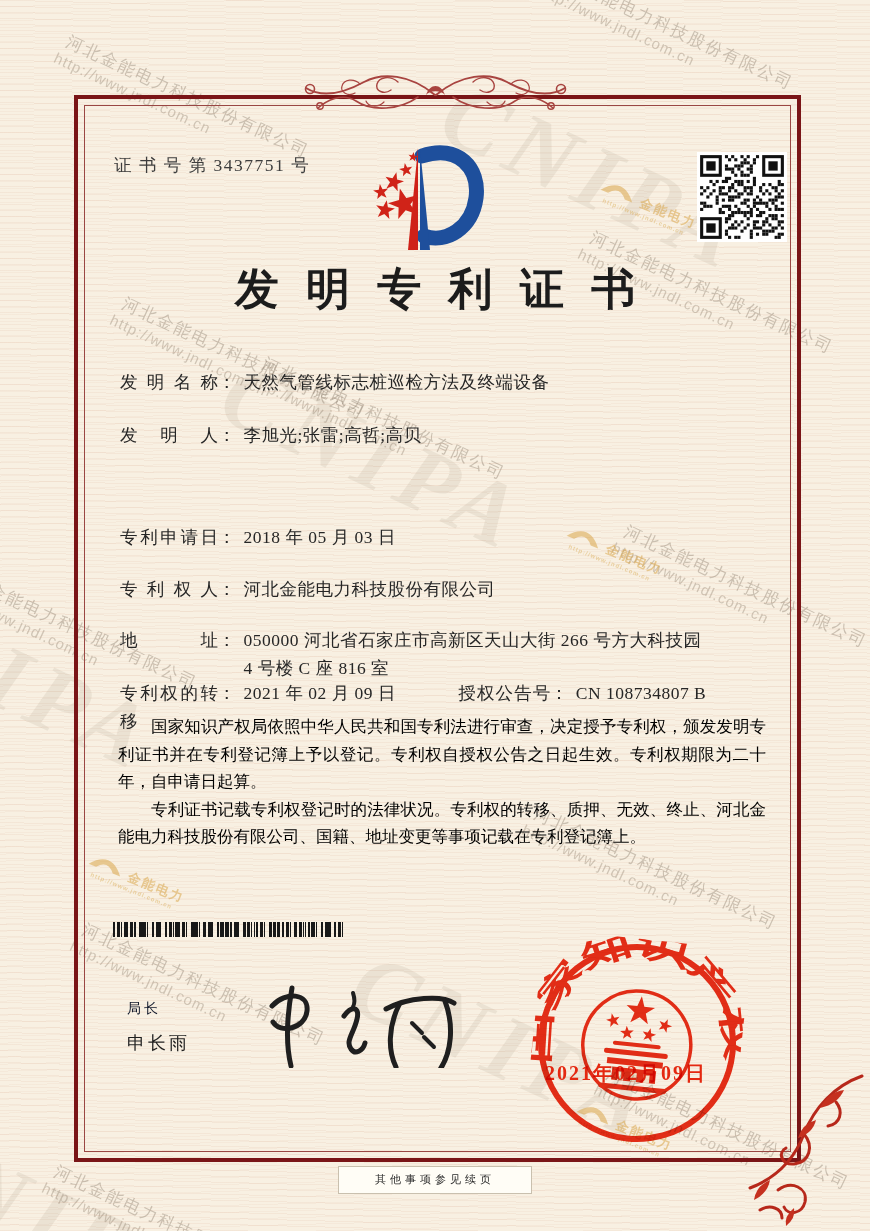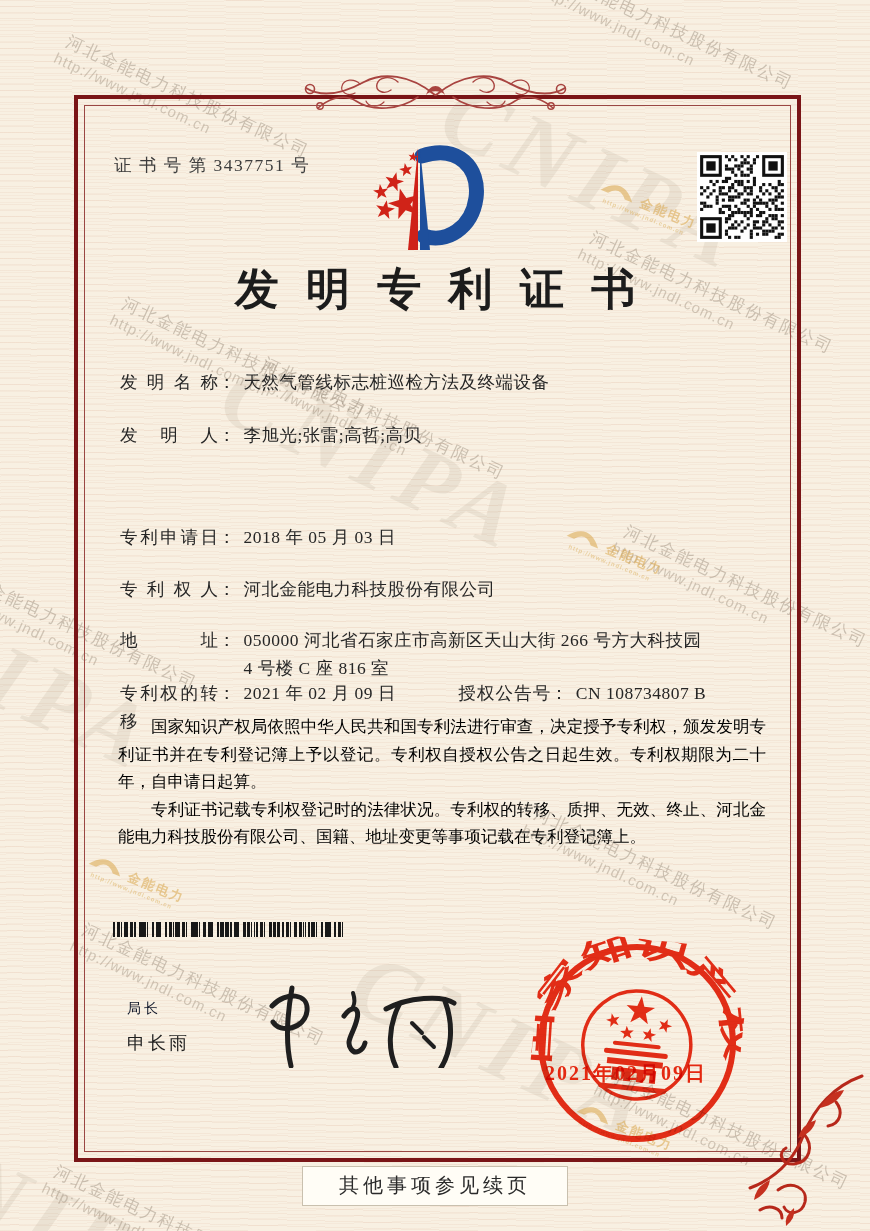--- a/index.html
+++ b/index.html
@@ -70,21 +70,21 @@
 
   .seal { position:absolute; left:533px; top:939px; width:208px; height:208px; z-index:5;
     mix-blend-mode:multiply; opacity:0.95; transform:rotate(6deg); }
   .seal-date { position:absolute; left:545px; top:1060px; z-index:4; font-size:20px; font-weight:bold;
     letter-spacing:2px; color:#e42810; white-space:nowrap; }
 
   .page-note { position:absolute; left:0; right:0; top:1125px; z-index:4; text-align:center;
     font-size:13.5px; letter-spacing:3px; color:#333;margin-top:43px; }
   .cont-note { position:absolute; left:50%; transform:translateX(-50%); top:1166px; z-index:4;
     background:#fffdf6; border:1px solid #c9c0ae; padding:5px 36px 6px;
-    font-size:20px; letter-spacing:4px; color:#2a2a2a; white-space:nowrap; }
+    font-size:11px; letter-spacing:4px; color:#2a2a2a; white-space:nowrap; }
 </style>
 </head>
 <body>
 
 <div class="page">
 
   <div class="wm wm-cnipa" style="transform:translate(470px,60px) rotate(25deg)">CNIPA</div>
   <div class="wm wm-cnipa" style="transform:translate(250px,340px) rotate(25deg)">CNIPA</div>
   <div class="wm wm-cnipa" style="transform:translate(-120px,560px) rotate(25deg)">CNIPA</div>
   <div class="wm wm-cnipa" style="transform:translate(380px,930px) rotate(25deg)">CNIPA</div>

